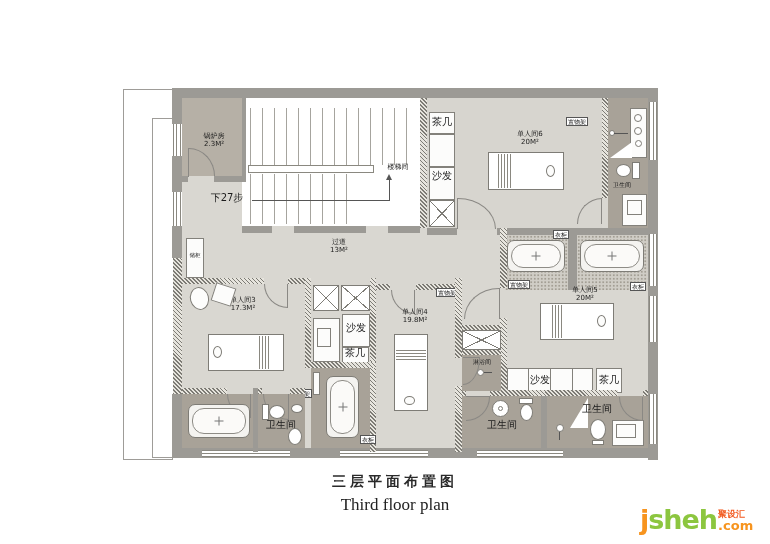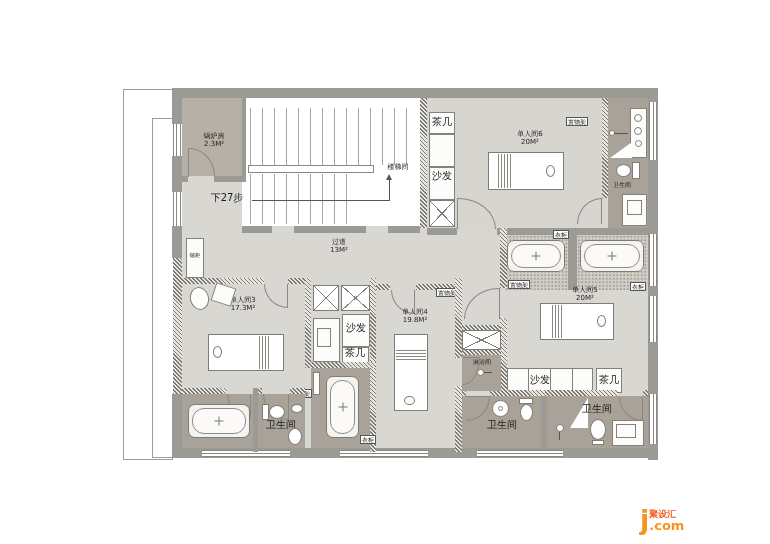--- a/index.html
+++ b/index.html
@@ -288,22 +288,27 @@
   <div class="a wh" style="left:462px;top:325px;width:39px;height:5px"></div>
   <div class="a xbox" style="left:462px;top:330px;width:39px;height:20px"></div>
   <div class="a wh" style="left:462px;top:350px;width:39px;height:5px"></div>
   <div class="a flb" style="left:462px;top:355px;width:39px;height:36px"></div>
   <div class="lb pl" style="left:482px;top:358px;font-size:6px">淋浴间</div>
   <div class="a circ" style="left:477px;top:369px;width:7px;height:7px"></div>
   <div class="a ln" style="left:484px;top:372px;width:8px;height:1px"></div>
   <div class="a leaf" style="left:463px;top:357px;width:17px;height:1px"></div>
   <div class="a arc br" style="left:463px;top:358px;width:17px;height:27px"></div>
 
+  <div id="titleblock">
+    <div class="tzh">三层平面布置图</div>
+    <div class="ten">Third floor plan</div>
+  </div>
 
   <div id="logo">
     <span class="big jj">j</span>
+      <span class="big gg">sheh</span>
     <span class="col">
       <span class="zh">聚设汇</span>
       <span class="com">.com</span>
     </span>
   </div>
 
 </div>
 
 </body></html>

